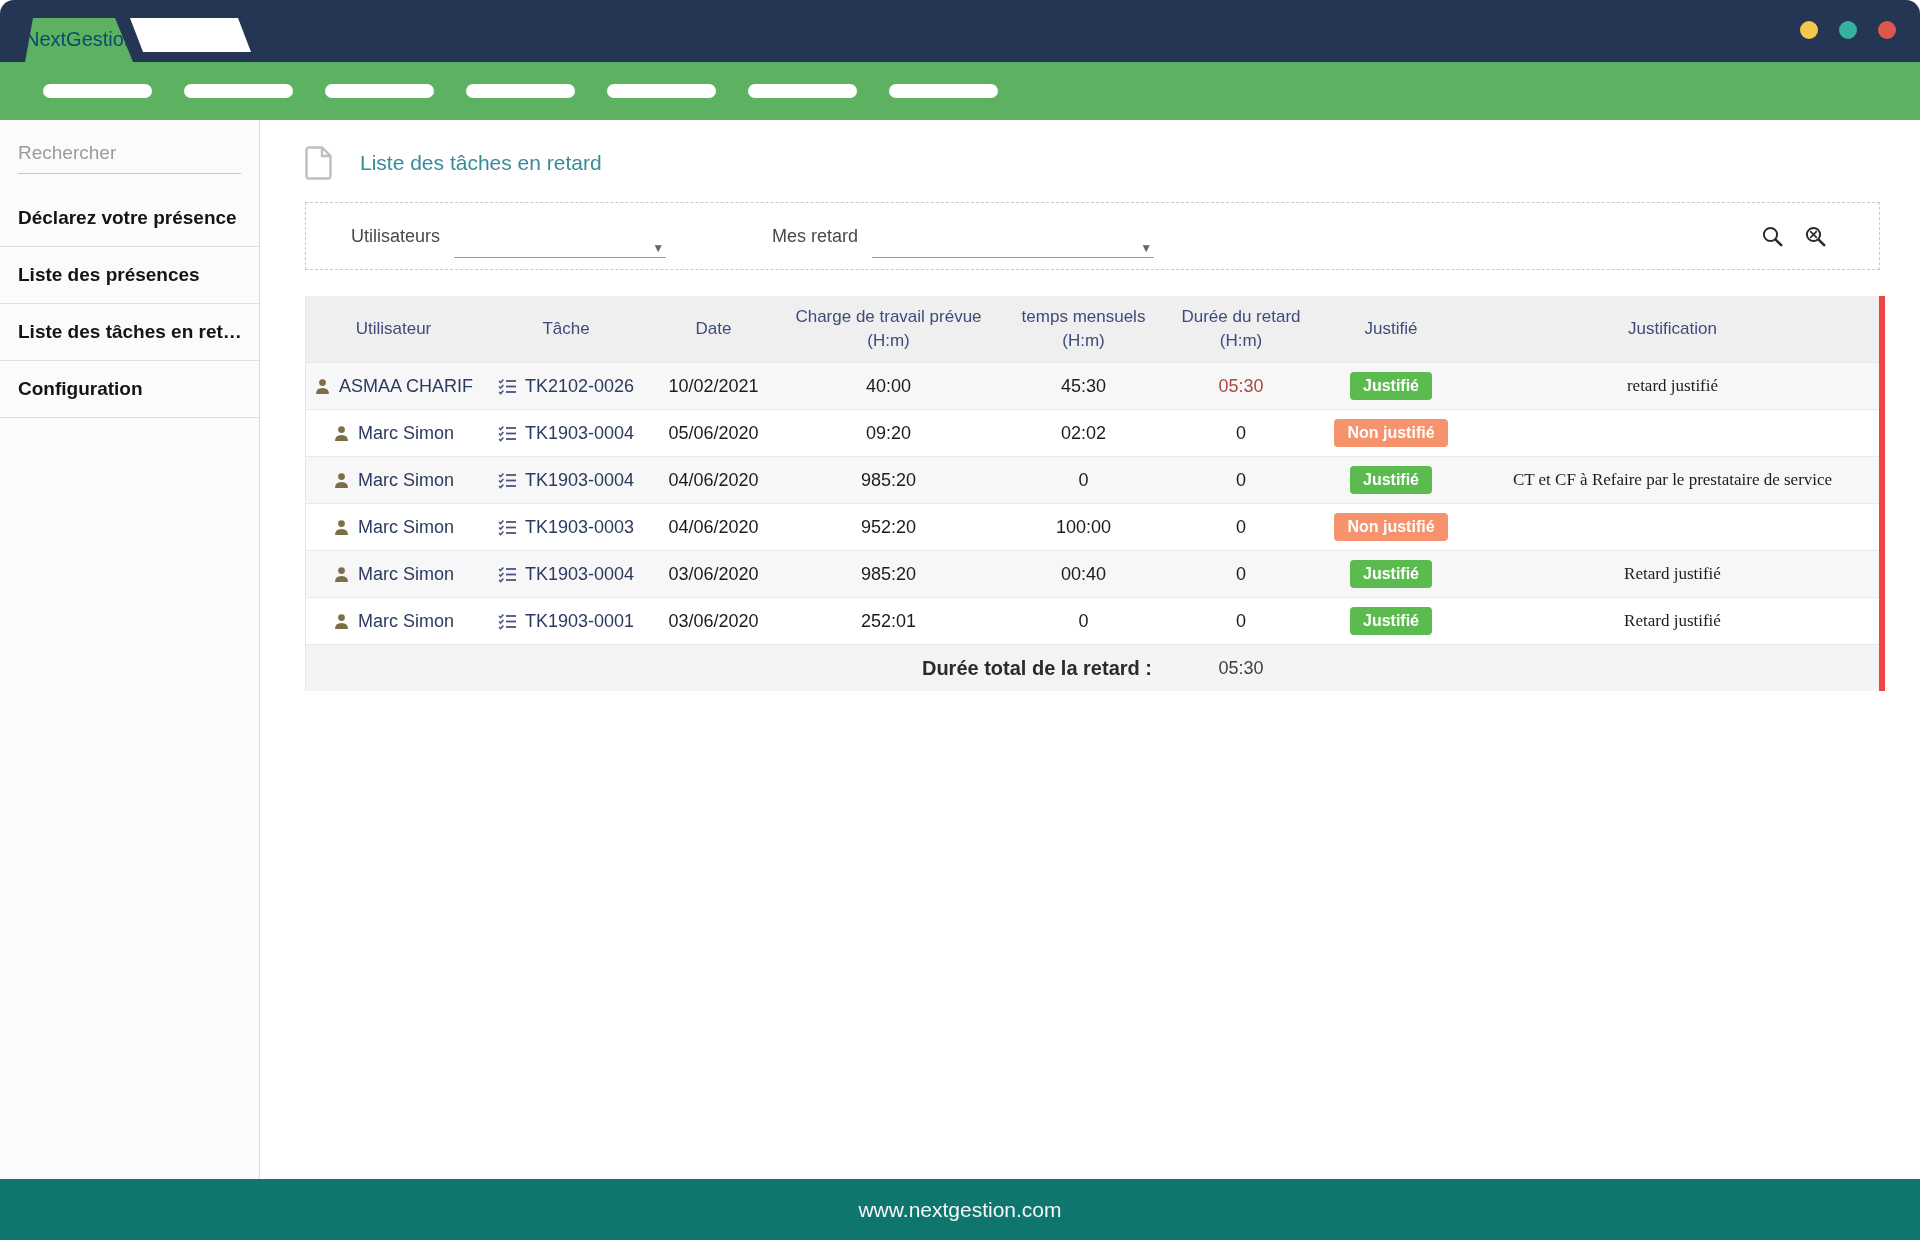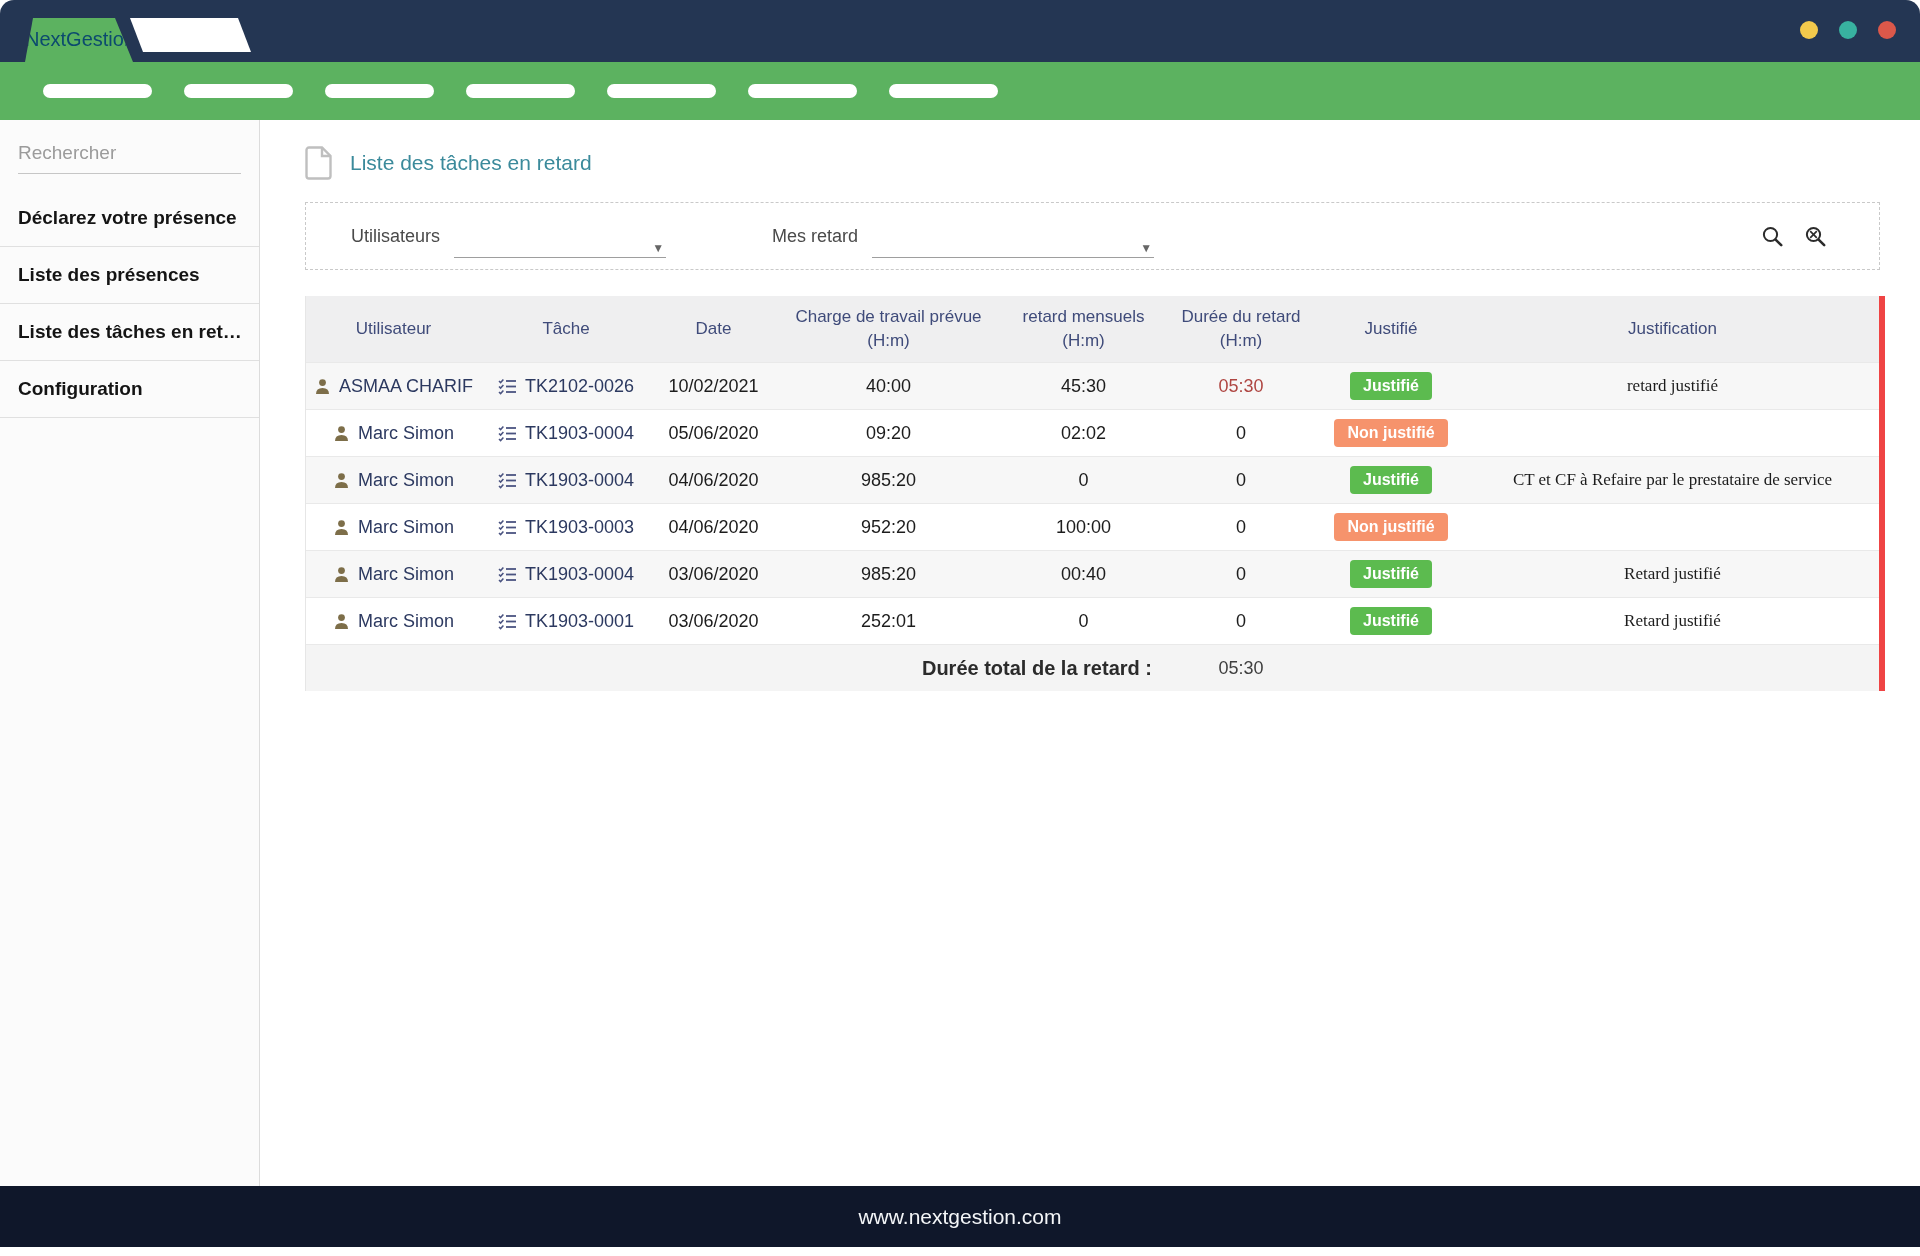--- a/index.html
+++ b/index.html
@@ -30,21 +30,21 @@
   .search-wrap input { flex:1; border:none; outline:none; background:transparent;
                        font-size:19px; color:#444; font-family:inherit; }
   .search-wrap input::placeholder { color:#9B9B9B; }
   .search-caret { color:#8A8A8A; font-size:13px; padding-right:2px; }
   .menu { margin-top:16px; }
   .menu-item { padding:17px 18px; font-size:19px; font-weight:bold; color:#141414;
                border-bottom:1px solid #E0E0E0; cursor:pointer; white-space:nowrap; overflow:hidden; }
 
   
   .main { position:absolute; left:261px; top:120px; width:1659px; height:1075px; background:#fff; }
-  .title-row { display:flex; align-items:center; gap:18px; margin:26px 0 0 44px; }
+  .title-row { display:flex; align-items:center; gap:28px; margin:26px 0 0 44px; }
   .page-title { color:#3B8A9B; font-size:21px; font-weight:500; }
 
   .filterbox { margin:22px 40px 0 44px; height:68px; border:1px dashed #C9C9C9;
                display:flex; align-items:center; padding:0 50px 0 45px; }
   .filter-label { font-size:18px; color:#4A4A4A; }
   .select-line { position:relative; height:30px; border-bottom:1px solid #9E9E9E;
                  margin-left:14px; top:7px; cursor:pointer; }
   .select-line .caret { position:absolute; right:2px; bottom:2px; font-size:12px; color:#666; }
   .sl-users { width:212px; }
   .sl-projects { width:282px; }
@@ -67,21 +67,21 @@
   .badge { display:inline-block; color:#fff; font-weight:bold; font-size:16px;
            padding:5px 13px; border-radius:4px; }
   .badge.ok { background:#5CBB4F; }
   .badge.no { background:#F6936C; }
   .total-row { min-height:47px; border-top:1px solid #E9E9E9; background:#F4F4F4; }
   .total-label { grid-column:1 / 6; text-align:right; font-weight:bold; font-size:20px;
                  color:#2B2B2B; padding-right:14px; }
   .total-value { grid-column:6 / 7; text-align:center; font-size:18px; color:#3F3F3F; }
 
   
-  .footer { position:absolute; left:0; bottom:9px; width:1920px; height:61px; background:#0f172a;
+  .footer { position:absolute; left:0; bottom:16px; width:1920px; height:61px; background:#0f766e;
             display:flex; align-items:center; justify-content:center; }
   .footer a { color:#F4F6F8; font-size:21px; text-decoration:none; }
 </style>
 </head>
 <body>
 
 <div class="topbar">
   <div class="brand-tab">
     <span>NextGestion</span>
   </div>
@@ -195,21 +195,21 @@
           <div>Date</div>
           <div></div>
         </div>
 
         <div class="th">
           <div>Charge de travail prévue</div>
           <div>(H:m)</div>
         </div>
 
         <div class="th">
-          <div>retard mensuels</div>
+          <div>temps mensuels</div>
           <div>(H:m)</div>
         </div>
 
         <div class="th">
           <div>Durée du retard</div>
           <div>(H:m)</div>
         </div>
 
         <div class="th">
           <div>Justifié</div>

